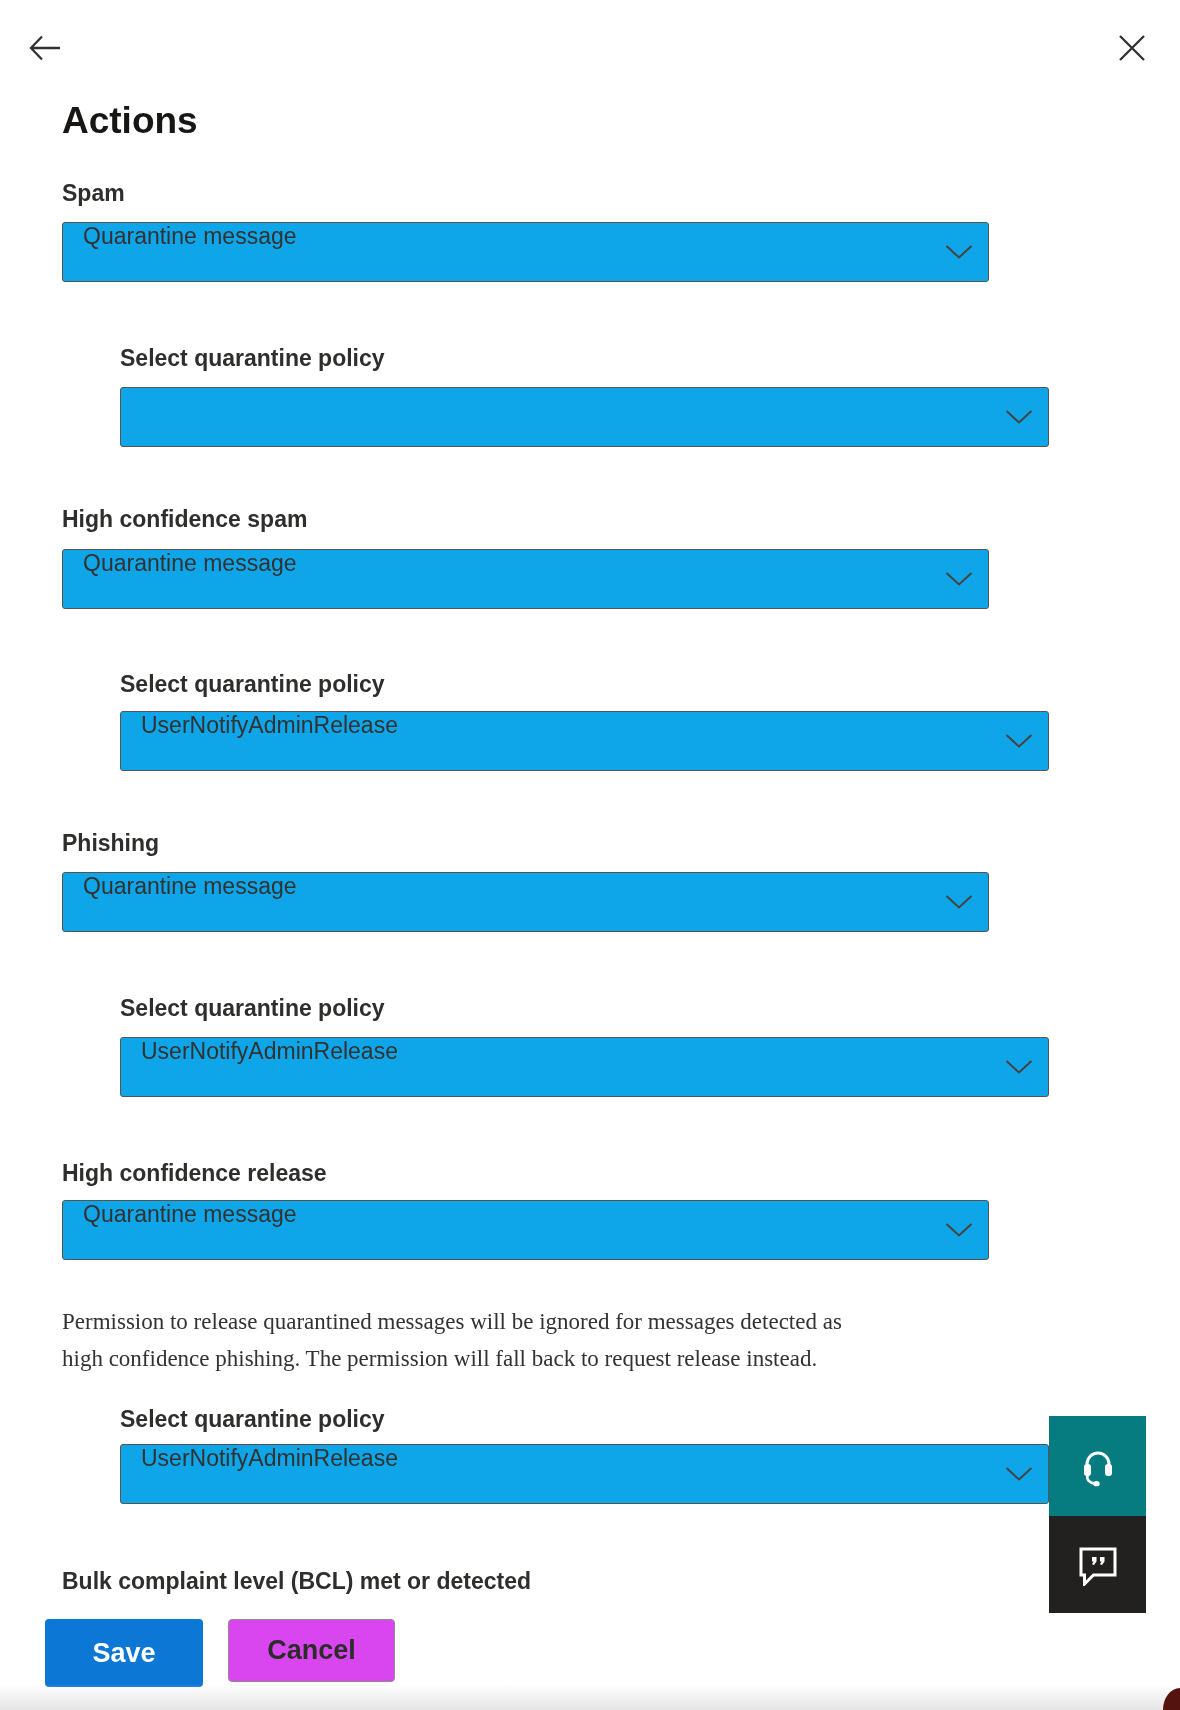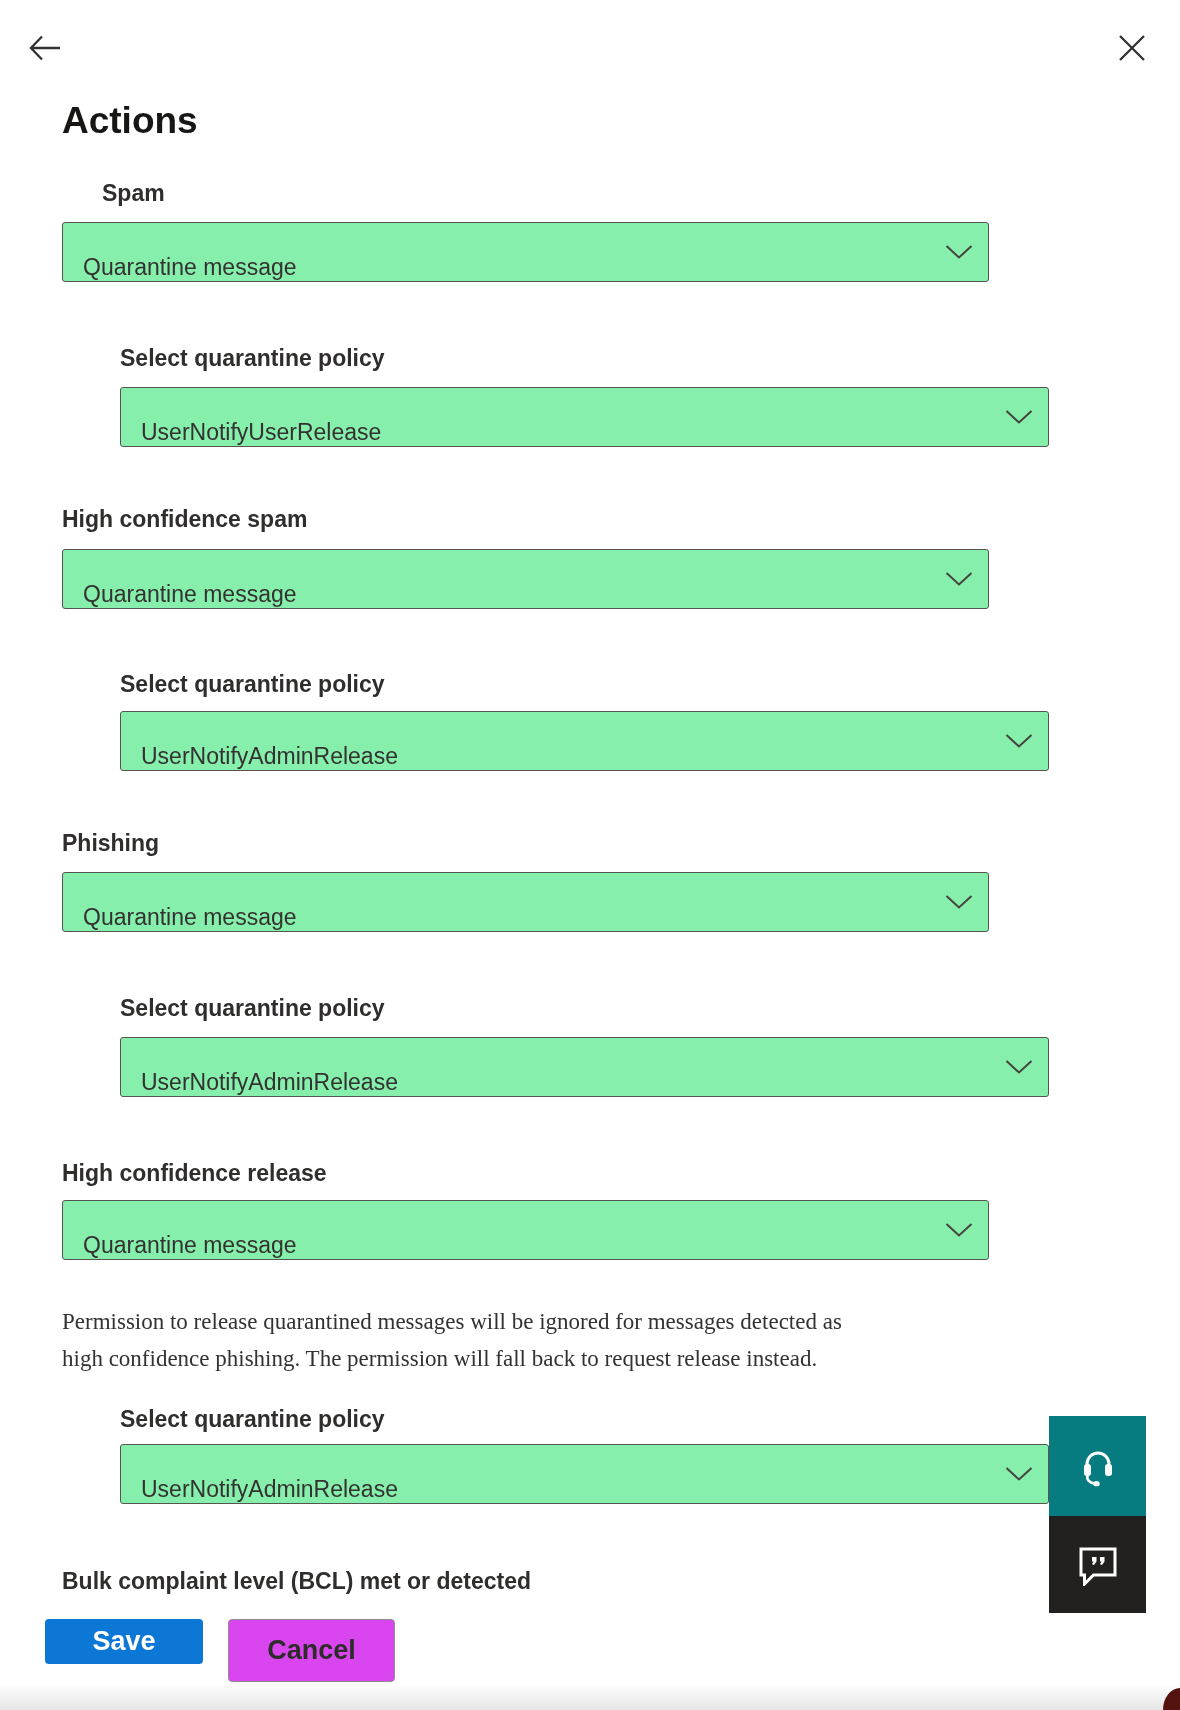--- a/index.html
+++ b/index.html
@@ -6,22 +6,22 @@
   body{width:1180px;height:1710px;position:relative;overflow:hidden;
        font-family:"Liberation Sans", sans-serif;color:#323130;}
   .abs{position:absolute;}
   
   .icon-btn{background:none;border:none;padding:0;cursor:pointer;line-height:0;}
   
   .title{font-size:37px;font-weight:700;color:#171615;letter-spacing:0;}
   
   .lbl{font-size:23px;font-weight:600;color:#2f2e2d;white-space:nowrap;}
   
-  .dropdown{height:60px;background:#86efac;border:1.5px solid #56544f;border-radius:3px;
-            box-sizing:border-box;display:flex;align-items:flex-end;cursor:pointer;}
+  .dropdown{height:60px;background:#0ea5e9;border:1.5px solid #56544f;border-radius:3px;
+            box-sizing:border-box;display:flex;align-items:flex-start;cursor:pointer;}
   .dropdown .val{font-size:23px;color:#333231;padding-left:20px;white-space:nowrap;
                  overflow:hidden;flex:1;}
   .dropdown .chev{position:absolute;right:14px;top:50%;transform:translateY(-50%);line-height:0;}
   
   .note{font-size:23px;line-height:37px;color:#333231;white-space:pre-line;font-family:Liberation Serif, serif;}
   
   .truncated{height:36px;overflow:hidden;}
   
   .btn{border:none;border-radius:4px;font-size:27px;font-weight:600;cursor:pointer;
        font-family:"Liberation Sans", sans-serif;display:flex;align-items:center;justify-content:center;}
@@ -46,33 +46,32 @@
   </svg>
 </button>
 <button class="icon-btn abs" style="left:1118px;top:34px;">
   <svg width="28" height="28" viewBox="0 0 28 28">
     <path d="M2 2 L26 26 M26 2 L2 26" stroke="#333231" stroke-width="2.3" fill="none"></path>
   </svg>
 </button>
 
 <div class="title abs" style="left:62px;top:100px;">Actions</div>
 
-<div class="lbl abs" style="left:62px;top:180px;margin-left:40px;">Spam</div>
+<div class="lbl abs" style="left:62px;top:180px;">Spam</div>
 <div class="dropdown abs" style="left:62px;top:222px;width:927px;">
   <span class="val">Quarantine message</span>
   <span class="chev">
     <svg width="30" height="16" viewBox="0 0 30 16">
         <path d="M2.5 2 L15 13.5 L27.5 2" stroke="#45433f" stroke-width="2" fill="none"></path>
       </svg>
   </span>
 </div>
 
 <div class="lbl abs" style="left:120px;top:345px;">Select quarantine policy</div>
 <div class="dropdown abs" style="left:120px;top:387px;width:929px;">
-  <span class="val">UserNotifyUserRelease</span>
   <span class="chev">
     <svg width="30" height="16" viewBox="0 0 30 16">
         <path d="M2.5 2 L15 13.5 L27.5 2" stroke="#45433f" stroke-width="2" fill="none"></path>
       </svg>
   </span>
 </div>
 
 <div class="lbl abs" style="left:62px;top:506px;">High confidence spam</div>
 <div class="dropdown abs" style="left:62px;top:549px;width:927px;">
   <span class="val">Quarantine message</span>
@@ -131,21 +130,21 @@
   <span class="val">UserNotifyAdminRelease</span>
   <span class="chev">
     <svg width="30" height="16" viewBox="0 0 30 16">
         <path d="M2.5 2 L15 13.5 L27.5 2" stroke="#45433f" stroke-width="2" fill="none"></path>
       </svg>
   </span>
 </div>
 
 <div class="lbl truncated abs" style="left:62px;top:1568px;width:900px;">Bulk complaint level (BCL) met or detected</div>
 
-<button class="btn btn-primary abs" style="left:45px;top:1619px;width:158px;height:45px;">Save</button>
+<button class="btn btn-primary abs" style="left:45px;top:1619px;width:158px;height:68px;">Save</button>
 <button class="btn btn-default abs" style="left:228px;top:1619px;width:167px;height:63px;">Cancel</button>
 
 <button class="widget teal abs" style="left:1049px;top:1416px;width:97px;height:100px;">
   <svg width="42" height="46" viewBox="0 0 42 46">
     <path d="M10 24 v-3 a11 11 0 0 1 22 0 v3" stroke="#ffffff" stroke-width="3" fill="none"></path>
     <rect x="7" y="21" width="7" height="12" rx="3" fill="#ffffff"></rect>
     <rect x="28" y="21" width="7" height="12" rx="3" fill="#ffffff"></rect>
     <path d="M10.5 32 q-1.5 7 7 8.5" stroke="#ffffff" stroke-width="2.6" fill="none"></path>
     <ellipse cx="19.5" cy="40.7" rx="3.2" ry="2.6" fill="#ffffff"></ellipse>
   </svg>

